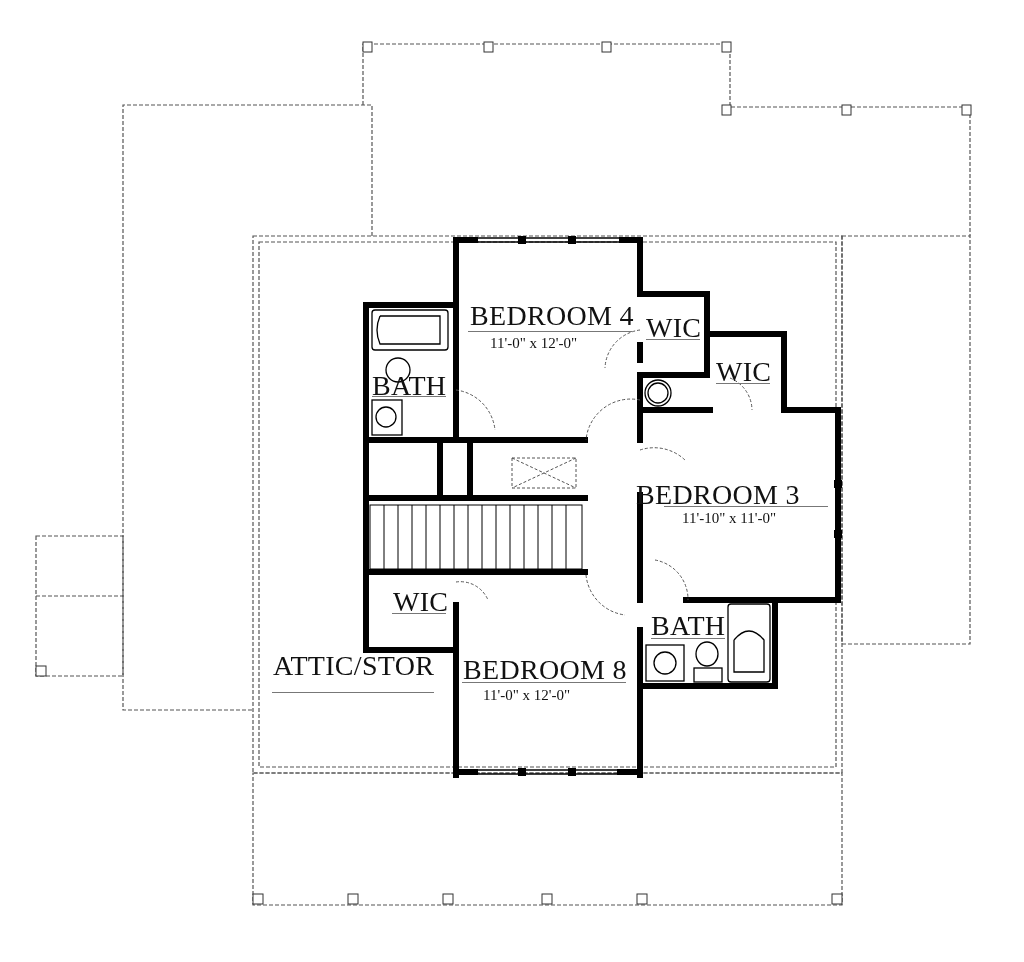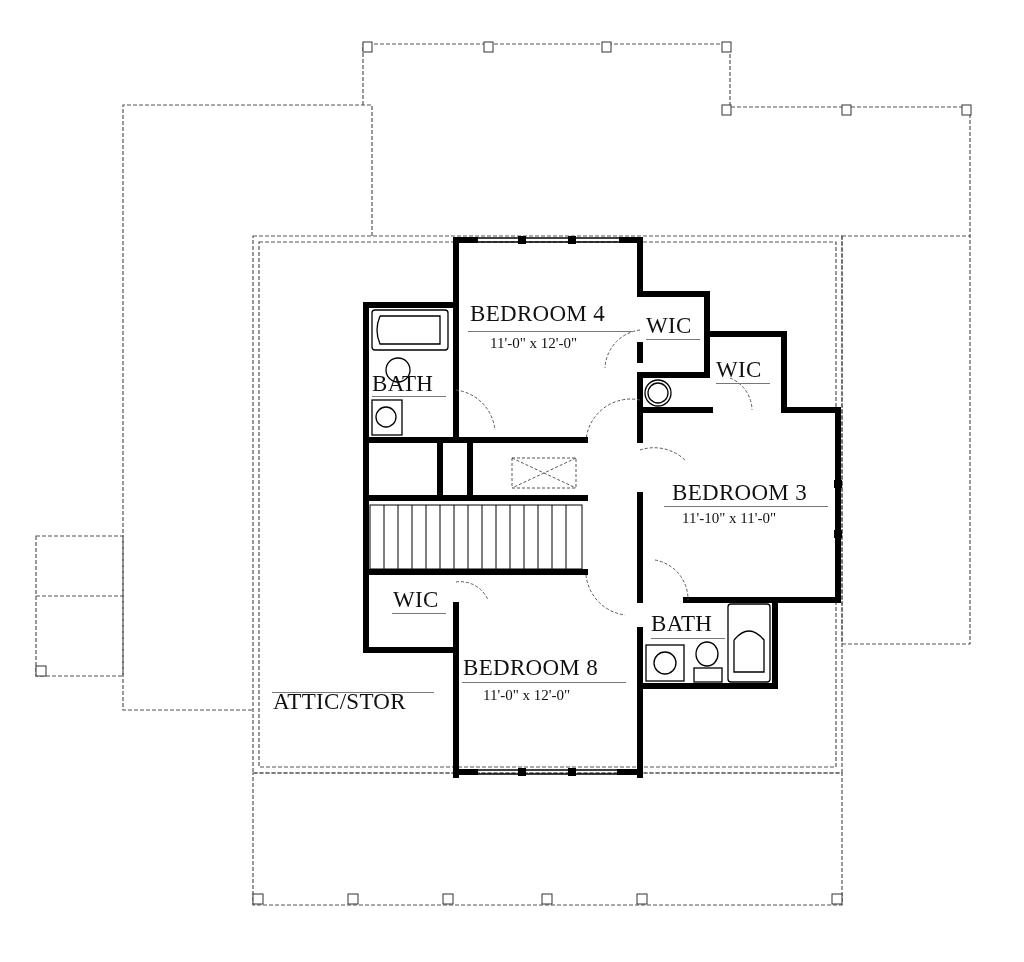--- a/index.html
+++ b/index.html
@@ -1,19 +1,19 @@
 <!DOCTYPE html>
 <html><head>
 <meta charset="utf-8">
 <style>
   html, body { margin:0; padding:0; background:#ffffff; }
   body { width:1024px; height:962px; position:relative; overflow:hidden; font-family:"Liberation Serif","DejaVu Serif",serif; }
   #plan { position:absolute; left:0; top:0; width:1024px; height:962px; }
   .lbl { position:absolute; color:#111; white-space:nowrap; line-height:1; }
-  .room-name { font-size:23px; letter-spacing:0.3px; }
+  .room-name { font-size:28px; letter-spacing:0.3px; }
   .room-dim { font-size:15px; }
   .underline { position:absolute; height:1px; background:#777; }
 </style>
 </head>
 <body>
 
 <svg id="plan" viewBox="0 0 1024 962" xmlns="http://www.w3.org/2000/svg">
 
   <g fill="none" stroke="#555" stroke-width="1.2" stroke-dasharray="4,2">
     <polyline points="372,236 372,105 123,105 123,710 252,710"></polyline>
@@ -154,28 +154,28 @@
 
 <div class="lbl room-name" style="left:646px;top:314px;">WIC</div>
 <div class="underline" style="left:646px;top:339px;width:54px;"></div>
 
 <div class="lbl room-name" style="left:716px;top:358px;">WIC</div>
 <div class="underline" style="left:716px;top:383px;width:54px;"></div>
 
 <div class="lbl room-name" style="left:372px;top:372px;">BATH</div>
 <div class="underline" style="left:372px;top:396px;width:74px;"></div>
 
-<div class="lbl room-name" style="left:672px;top:481px;">BEDROOM 3</div>
+<div class="lbl room-name" style="left:636px;top:481px;">BEDROOM 3</div>
 <div class="underline" style="left:664px;top:506px;width:164px;"></div>
 <div class="lbl room-dim" style="left:682px;top:511px;">11'-10" x 11'-0"</div>
 
 <div class="lbl room-name" style="left:393px;top:588px;">WIC</div>
 <div class="underline" style="left:392px;top:613px;width:54px;"></div>
 
 <div class="lbl room-name" style="left:651px;top:612px;">BATH</div>
 <div class="underline" style="left:651px;top:638px;width:74px;"></div>
 
 <div class="lbl room-name" style="left:463px;top:656px;">BEDROOM 8</div>
 <div class="underline" style="left:462px;top:682px;width:164px;"></div>
 <div class="lbl room-dim" style="left:483px;top:688px;">11'-0" x 12'-0"</div>
 
-<div class="lbl room-name" style="left:273px;top:690px;">ATTIC/STOR</div>
+<div class="lbl room-name" style="left:273px;top:652px;">ATTIC/STOR</div>
 <div class="underline" style="left:272px;top:692px;width:162px;"></div>
 
 </body></html>

